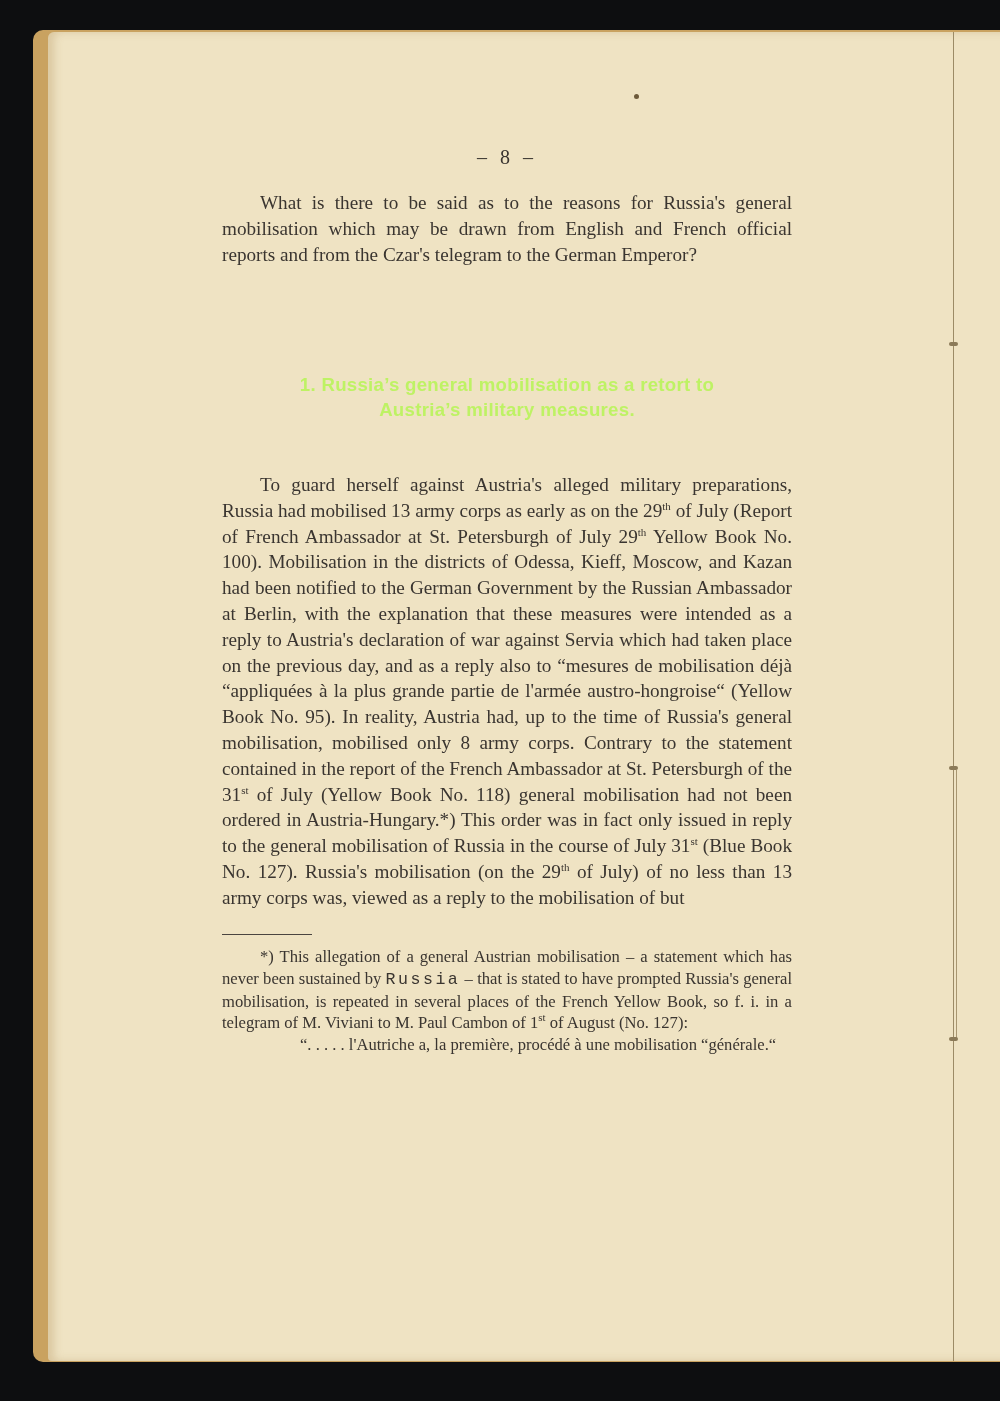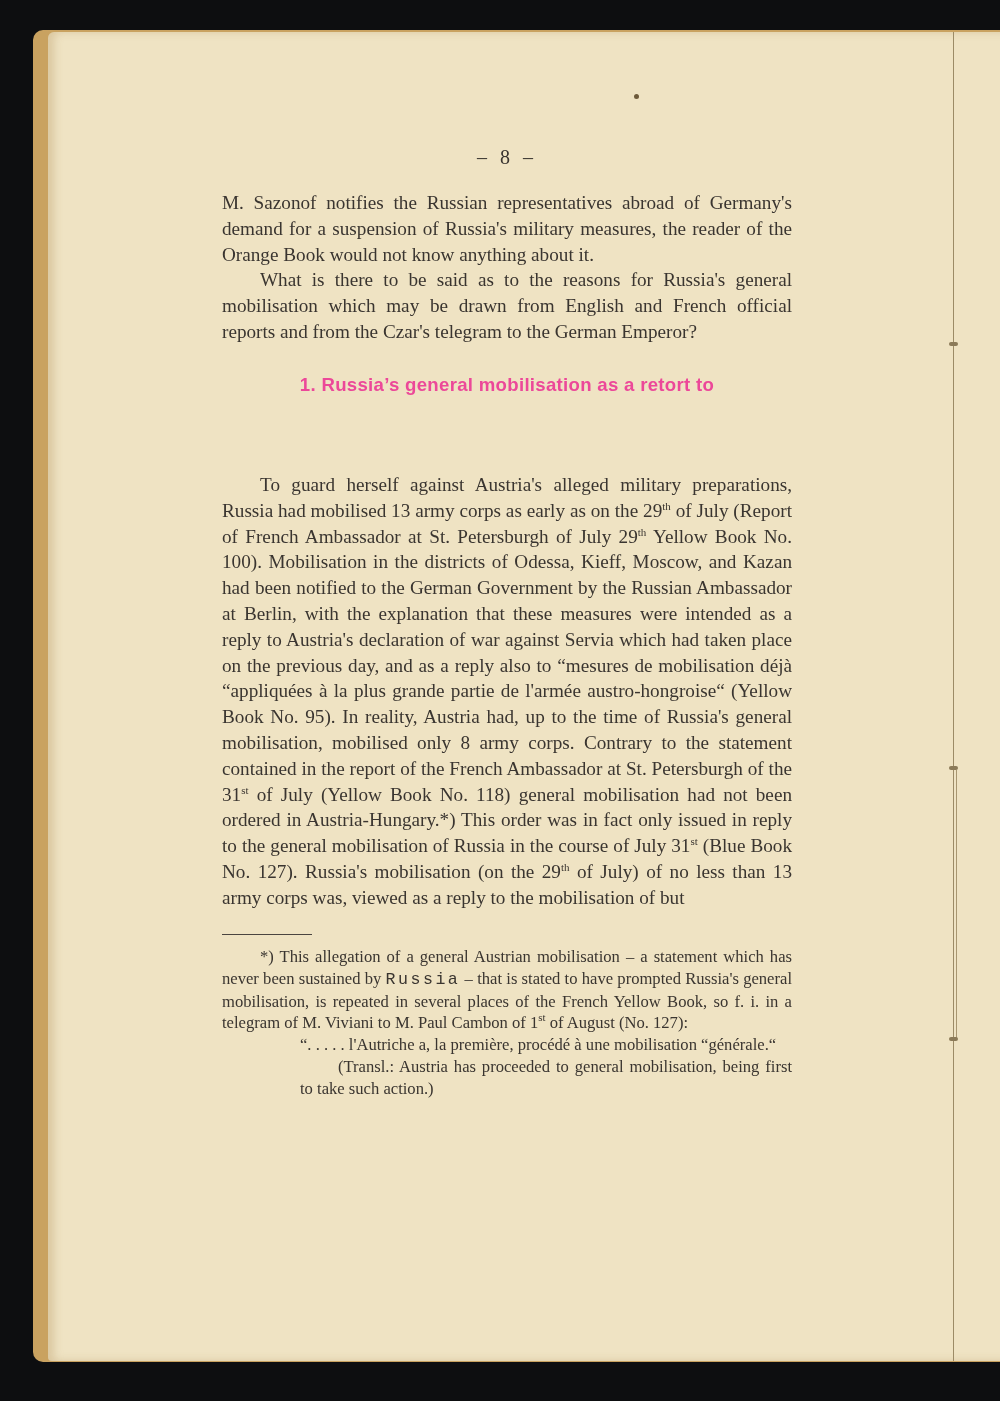--- a/index.html
+++ b/index.html
@@ -91,21 +91,21 @@
     .para.indent {
       text-indent: 38px;
     }
     .heading {
       margin: 0;
       text-align: center;
       font-family: "Liberation Sans", "DejaVu Sans", sans-serif;
       font-weight: bold;
       font-size: 18.6px;
       line-height: 25px;
-      color: #ec4899;
+      color: #bef264;
       letter-spacing: 0.3px;
     }
     sup {
       font-size: 11px;
       line-height: 0;
       vertical-align: 7px;
     }
 
     .footnote-rule {
       position: absolute;
@@ -148,31 +148,30 @@
 <div class="fold"></div>
 <div class="fold second"></div>
 <div class="fold-mark" style="top:342px;"></div>
 <div class="fold-mark" style="top:766px;"></div>
 <div class="fold-mark" style="top:1037px;"></div>
 <div class="speck"></div>
 
 <div class="page-number">– 8 –</div>
 
 <div class="text" style="top:190px;">
-  <p class="para">M. Sazonof notifies the Russian representatives abroad of Germany's demand for a suspension of Russia's military measures, the reader of the Orange Book would not know anything about it.</p>
   <p class="para indent">What is there to be said as to the reasons for Russia's general mobilisation which may be drawn from English and French official reports and from the Czar's telegram to the German Emperor?</p>
 </div>
 
 <div class="text" style="top:372px;">
   <p class="heading">1. Russia’s general mobilisation as a retort to</p>
+  <p class="heading">Austria’s military measures.</p>
 </div>
 
 <div class="text" style="top:428px;margin-top:44px;">
   <p class="para indent"><span>To guard herself against Austria's alleged military preparations, Russia had mobilised 13 army corps as early as on the 29</span><sup>th</sup><span> of July (Report of French Ambassador at St. Petersburgh of July 29</span><sup>th</sup><span> Yellow Book No. 100).  Mobilisation in the districts of Odessa, Kieff, Moscow, and Kazan had been notified to the German Government by the Russian Ambassador at Berlin, with the explanation that these measures were intended as a reply to Austria's declaration of war against Servia which had taken place on the previous day, and as a reply also to “mesures de mobilisation déjà “appliquées à la plus grande partie de l'armée austro-hongroise“ (Yellow Book No. 95).  In reality, Austria had, up to the time of Russia's general mobilisation, mobilised only 8 army corps. Contrary to the statement contained in the report of the French Ambassador at St. Petersburgh of the 31</span><sup>st</sup><span> of July (Yellow Book No. 118) general mobilisation had not been ordered in Austria-Hungary.*) This order was in fact only issued in reply to the general mobilisation of Russia in the course of July 31</span><sup>st</sup><span> (Blue Book No. 127). Russia's mobilisation (on the 29</span><sup>th</sup><span> of July) of no less than 13 army corps was, viewed as a reply to the mobilisation of but</span></p>
 </div>
 
 <div class="footnote-rule"></div>
 
 <div class="footnote">
   <p class="indent"><span>*) This allegation of a general Austrian mobilisation – a statement which has never been sustained by </span><span class="spaced">Russia</span><span> – that is stated to have prompted Russia's general mobilisation, is repeated in several places of the French Yellow Book, so f. i. in a telegram of M. Viviani to M. Paul Cambon of 1</span><sup>st</sup><span> of August (No. 127):</span></p>
   <p class="quote">“. . . . . l'Autriche a, la première, procédé à une mobilisation “générale.“</p>
-  <p class="quote indent">(Transl.: Austria has proceeded to general mobilisation, being first to take such action.)</p>
 </div>
 
 </body></html>

